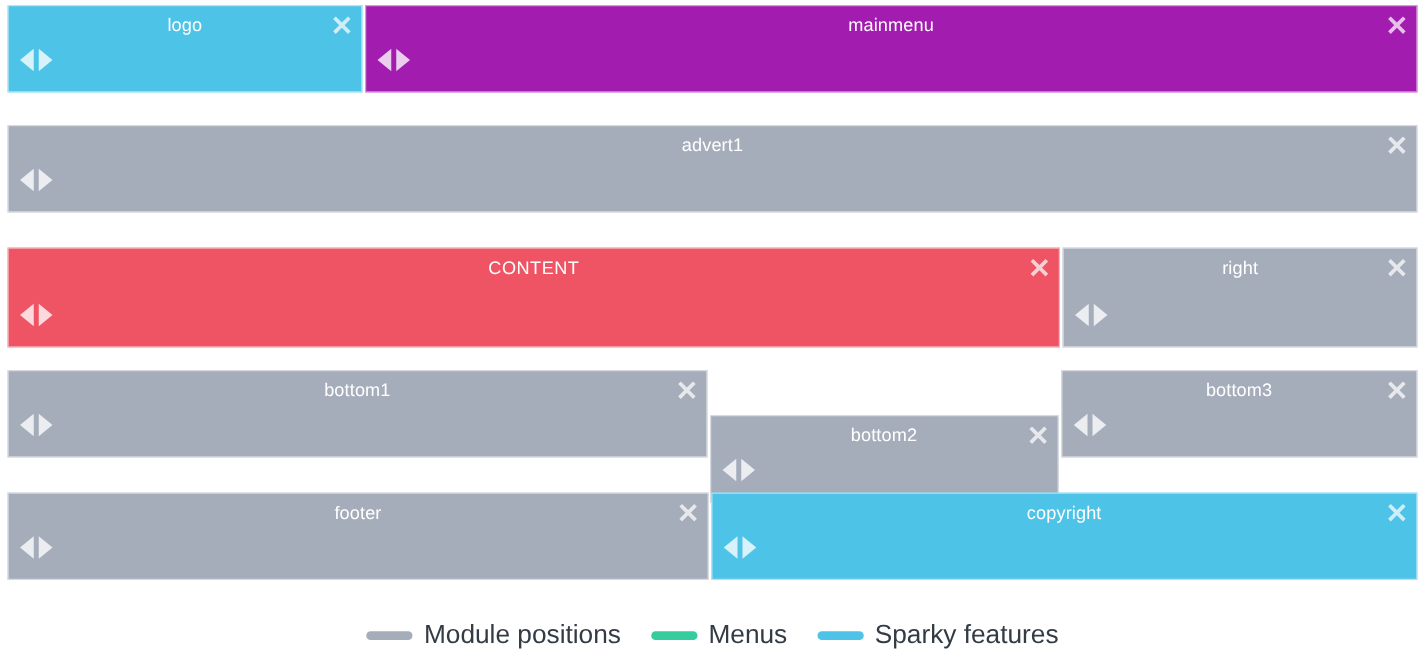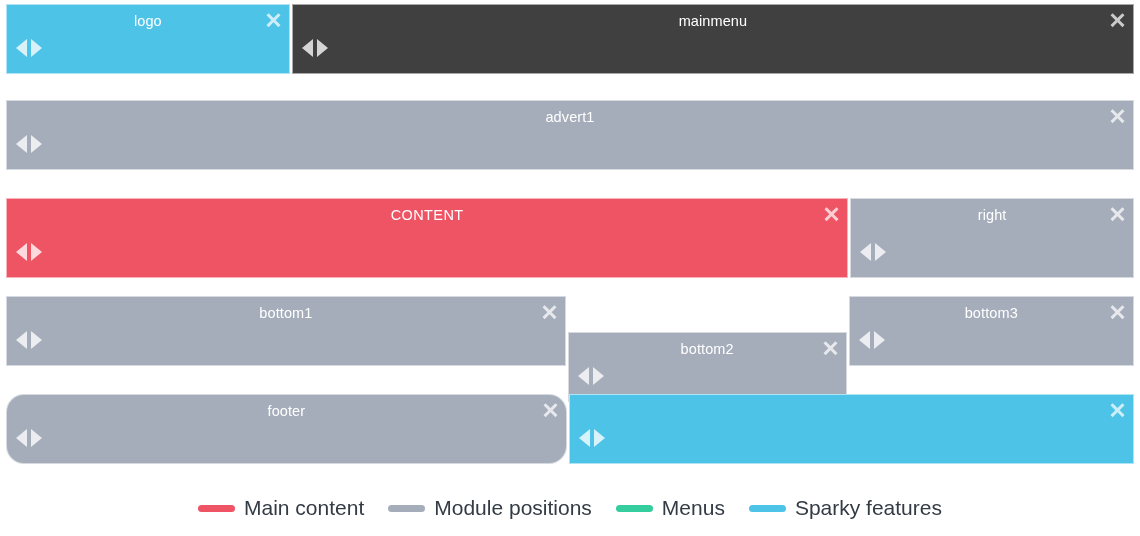--- a/index.html
+++ b/index.html
@@ -36,21 +36,21 @@
 
   
   .block {
     position: relative;
     height: 100%;
     border: 1px solid rgba(255,255,255,0.55);
     overflow: hidden;
   }
 
   .block.sparky  { background: #4ec3e8; padding-left: 12px; }
-  .block.menus   { background: #404040; text-decoration: underline; }
+  .block.menus   { background: #a21caf; text-decoration: underline; }
   .block.module  { background: #a5adbb; }
   .block.content { background: #ef5465; }
 
   .block-title {
     position: absolute;
     top: 7px;
     left: 0;
     right: 0;
     text-align: center;
     color: #ffffff;
@@ -237,49 +237,46 @@
             <path d="M3.4 2.0 L8 6.6 L12.6 2.0 L14.6 4.0 L10 8.6 L14.6 13.2 L12.6 15.2 L8 10.6 L3.4 15.2 L1.4 13.2 L6 8.6 L1.4 4.0 Z" fill="#ffffff"></path>
           </svg>
         </div>
         <div class="arrows">
           <span class="arrow left"></span>
           <span class="arrow right"></span>
         </div>
       </div>
     </div>
     <div class="row row-footer">
-      <div class="block module" style="width: 49.8%; border-radius: 18px;">
+      <div class="block module" style="width: 49.8%;">
         <div class="block-title">footer</div>
         <div class="close-icon">
           <svg viewBox="0 0 16 16" aria-hidden="true">
             <path d="M3.4 2.0 L8 6.6 L12.6 2.0 L14.6 4.0 L10 8.6 L14.6 13.2 L12.6 15.2 L8 10.6 L3.4 15.2 L1.4 13.2 L6 8.6 L1.4 4.0 Z" fill="#ffffff"></path>
           </svg>
         </div>
         <div class="arrows">
           <span class="arrow left"></span>
           <span class="arrow right"></span>
         </div>
       </div>
       <div class="block sparky" style="width: 50.2%;">
+        <div class="block-title">copyright</div>
         <div class="close-icon">
           <svg viewBox="0 0 16 16" aria-hidden="true">
             <path d="M3.4 2.0 L8 6.6 L12.6 2.0 L14.6 4.0 L10 8.6 L14.6 13.2 L12.6 15.2 L8 10.6 L3.4 15.2 L1.4 13.2 L6 8.6 L1.4 4.0 Z" fill="#ffffff"></path>
           </svg>
         </div>
         <div class="arrows">
           <span class="arrow left"></span>
           <span class="arrow right"></span>
         </div>
       </div>
     </div>
     <div class="legend">
-      <div class="legend-item">
-        <span class="legend-swatch" style="background: rgb(239, 84, 101);"></span>
-        <span class="legend-label">Main content</span>
-      </div>
       <div class="legend-item">
         <span class="legend-swatch" style="background: rgb(165, 173, 187);"></span>
         <span class="legend-label">Module positions</span>
       </div>
       <div class="legend-item">
         <span class="legend-swatch" style="background: rgb(53, 204, 158);"></span>
         <span class="legend-label">Menus</span>
       </div>
       <div class="legend-item">
         <span class="legend-swatch" style="background: rgb(78, 195, 232);"></span>

